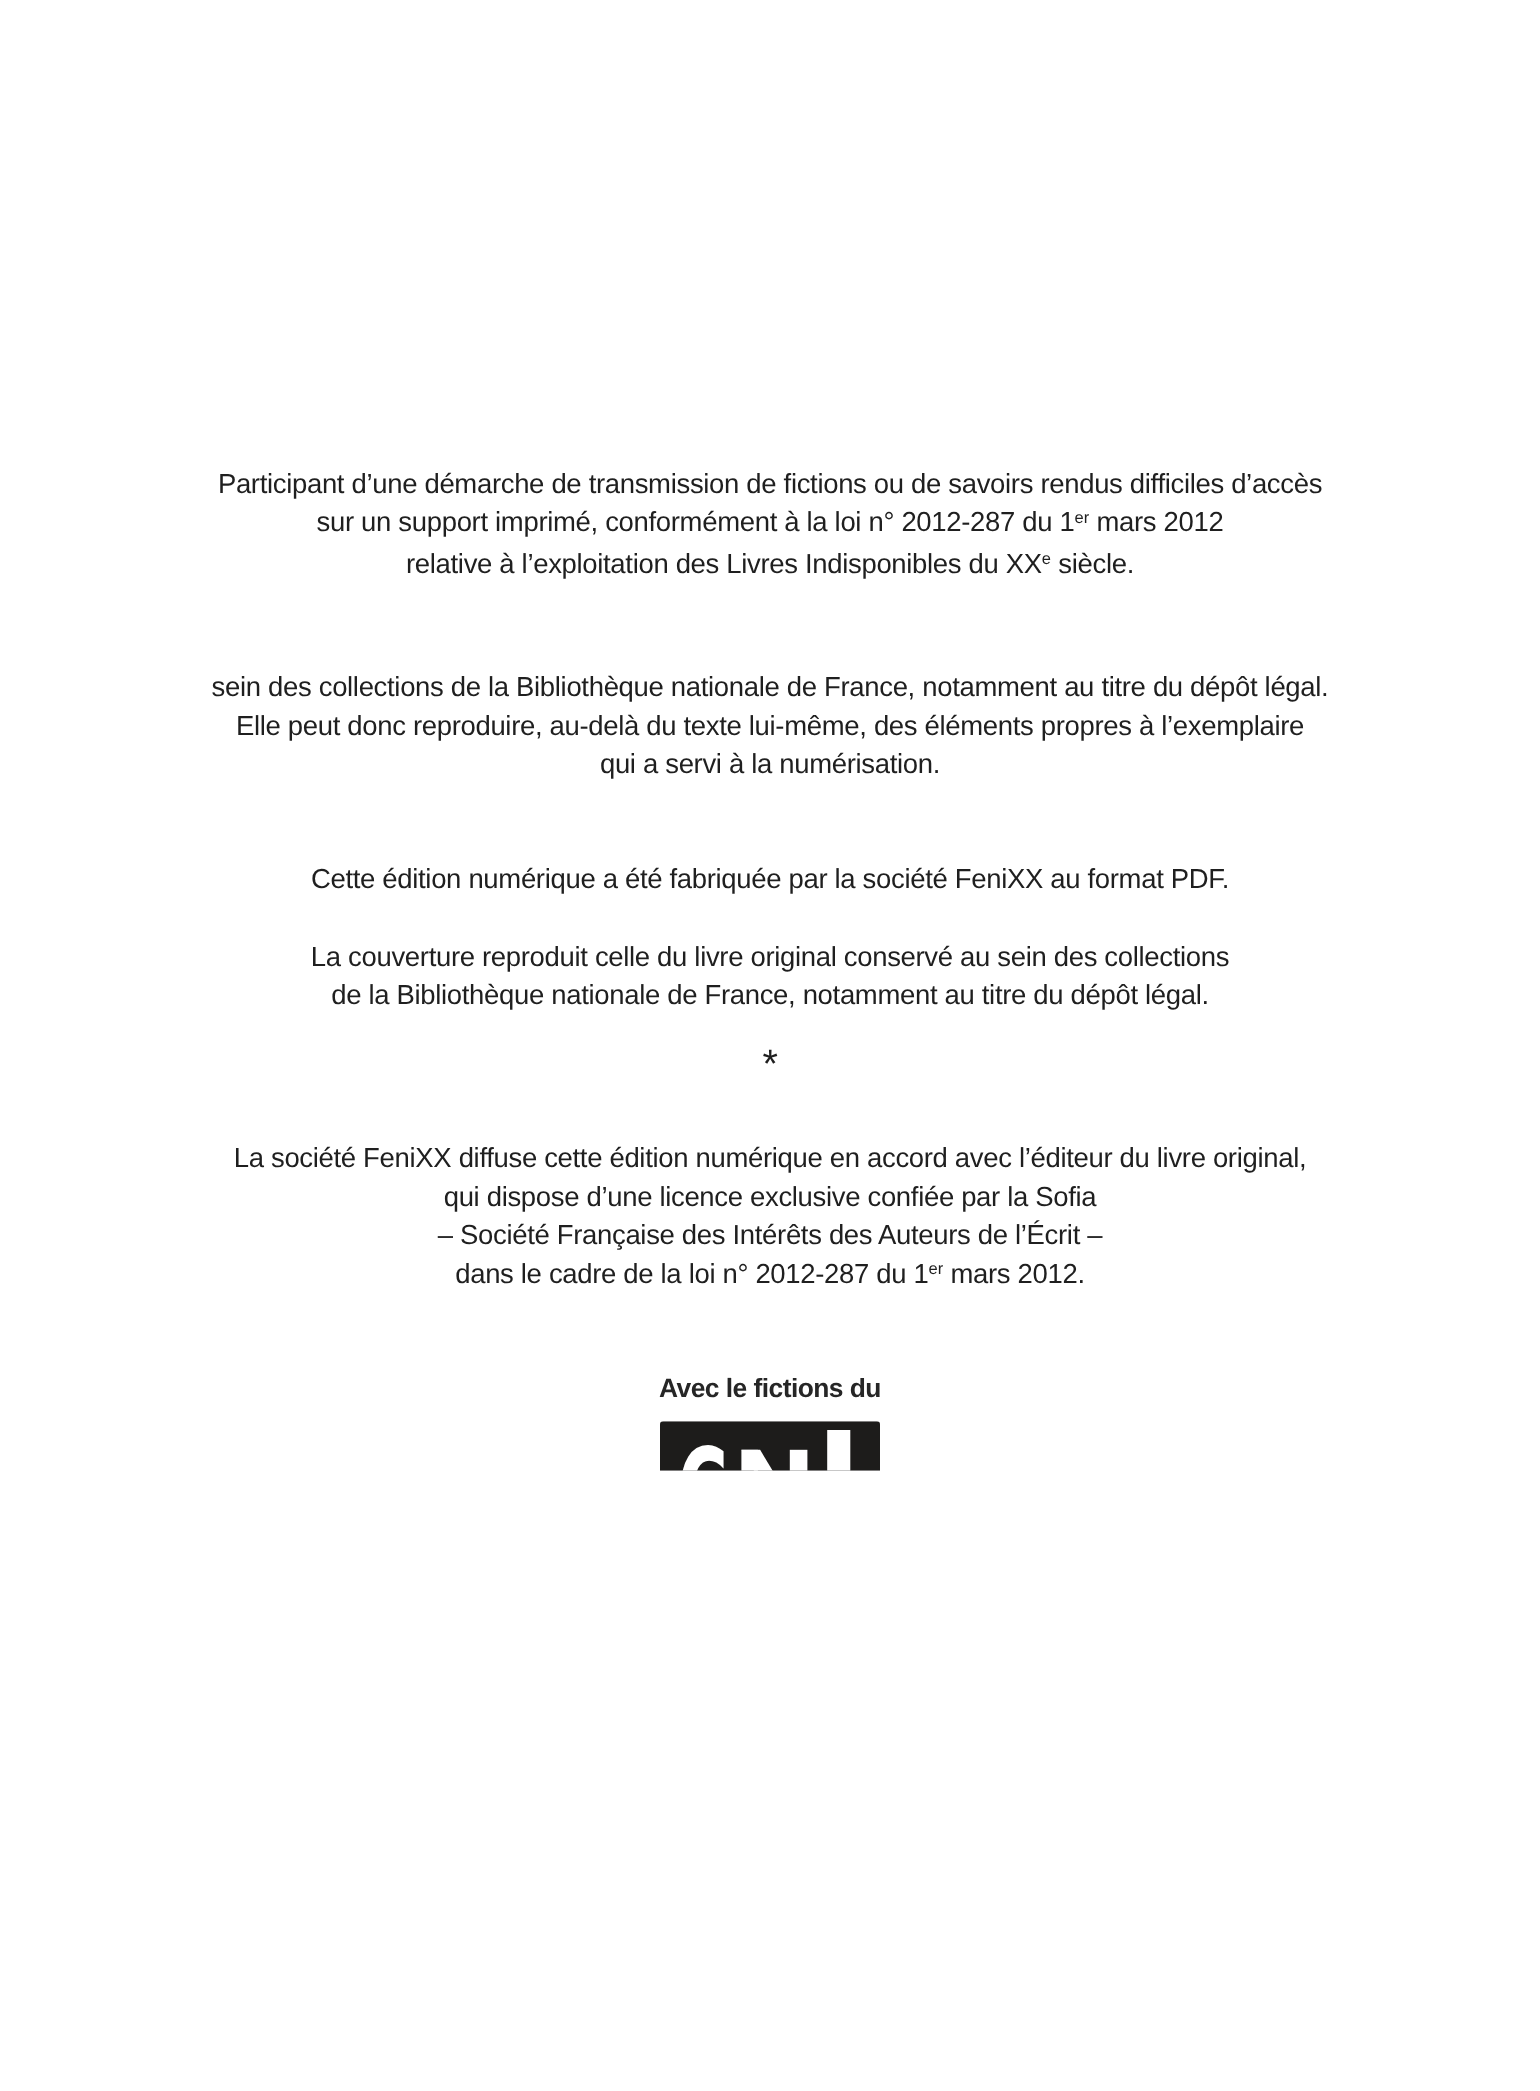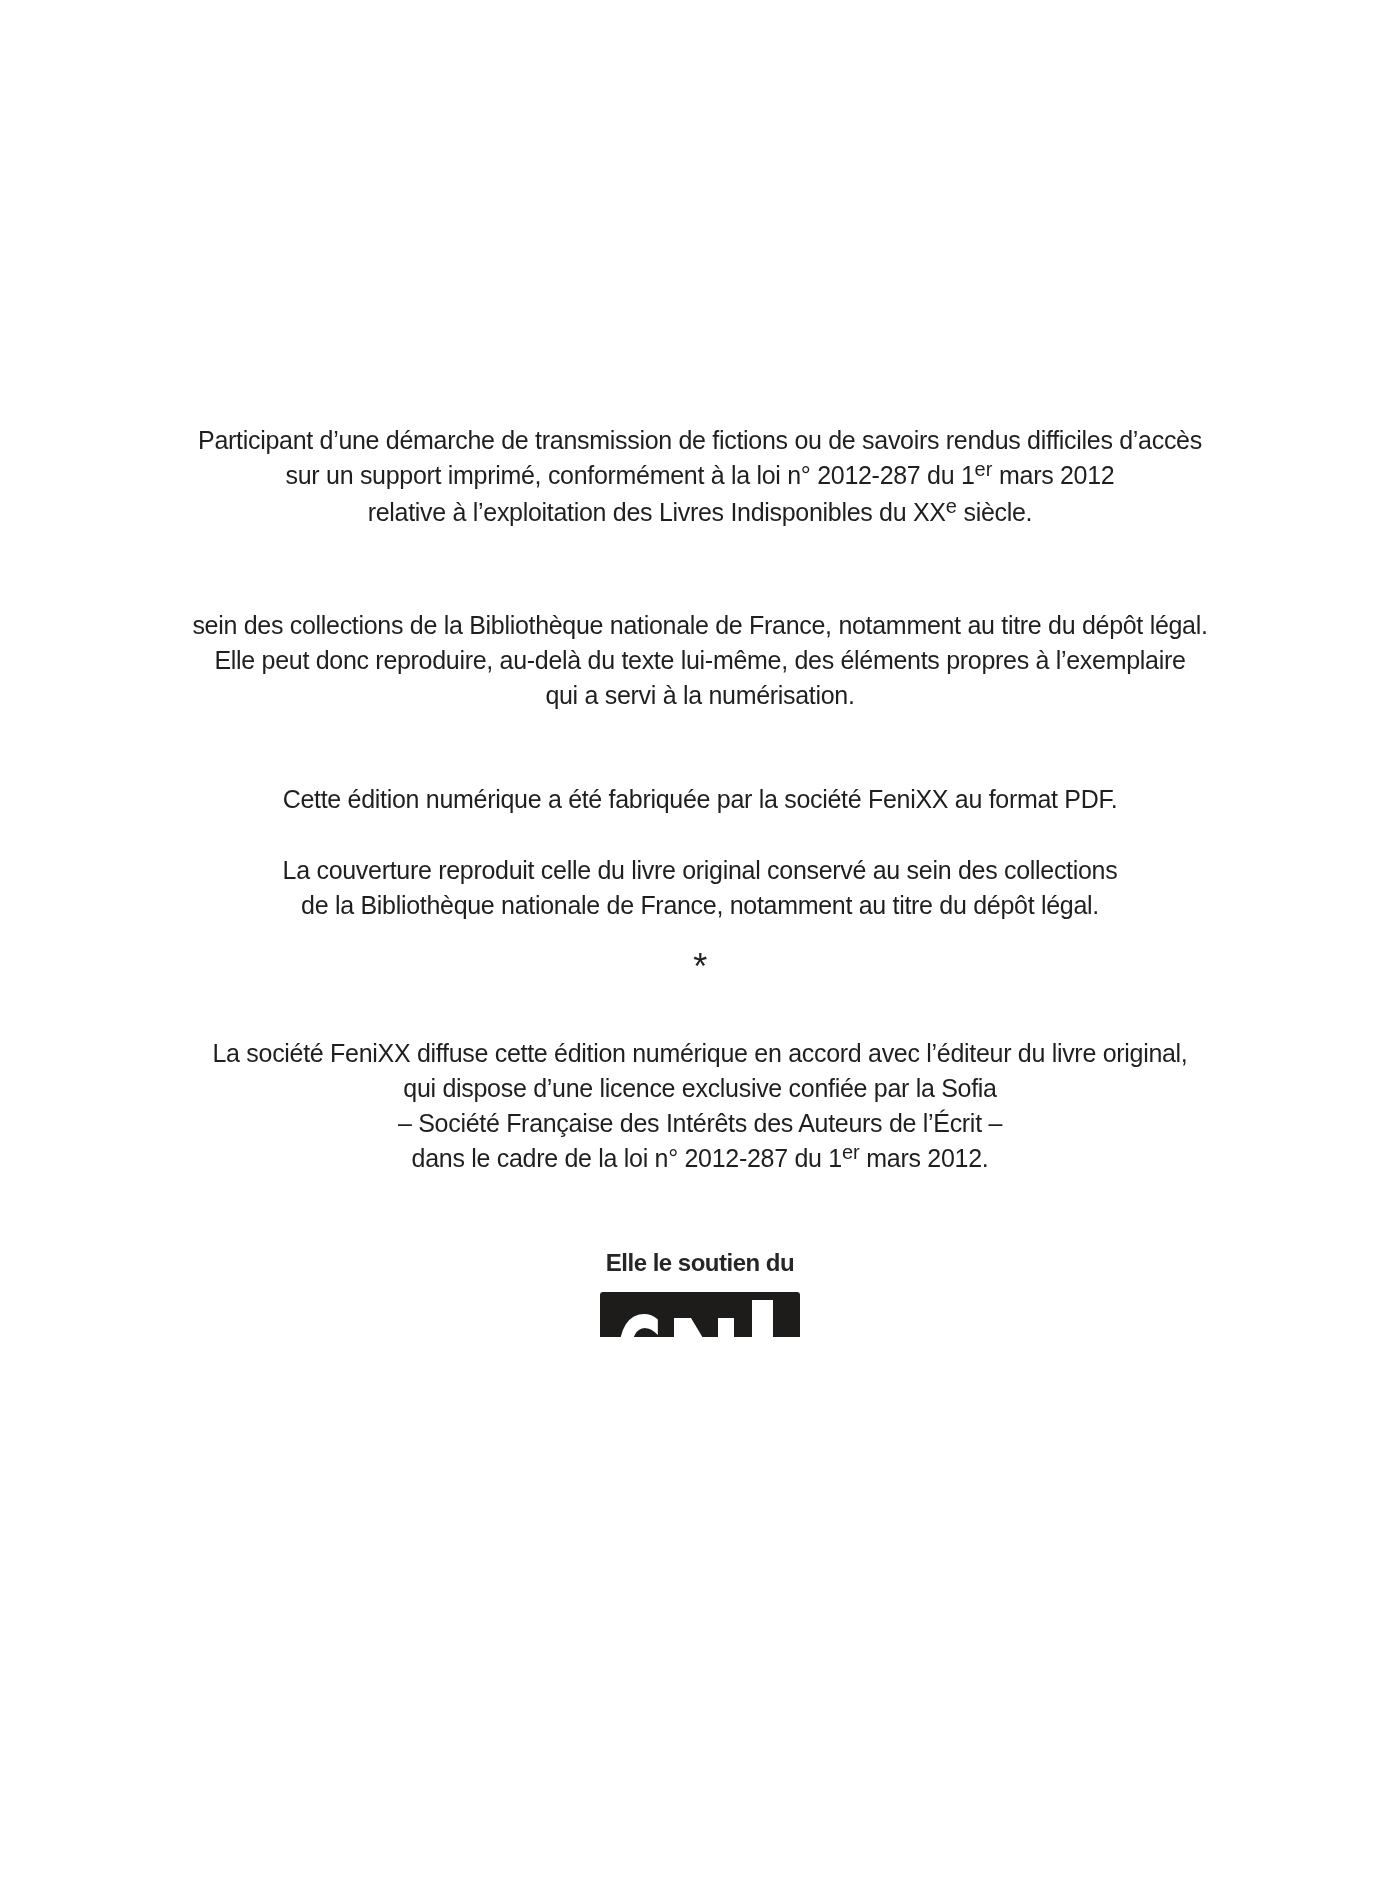--- a/index.html
+++ b/index.html
@@ -17,21 +17,21 @@
     position: absolute;
     left: 0;
     right: 0;
     text-align: center;
     font-size: 25px;
     line-height: 35px;
     letter-spacing: -0.3px;
   }
   .line { display: block; white-space: nowrap; }
   .sup {
-    font-size: 20px;
+    font-size: 15px;
     position: relative;
     top: -8px;
     letter-spacing: 0;
   }
   #para-transmission { top: 423px; }
   #para-source       { top: 608px; }
   #para-fabrication  { top: 782px; }
   #para-cover        { top: 853px; }
   #separator         { top: 948px; font-size: 36px; line-height: 38px; }
   #para-diffusion    { top: 1036px; }
@@ -89,21 +89,21 @@
   </section>
 
   <section class="block" id="para-diffusion">
     <span class="line">La société FeniXX diffuse cette édition numérique en accord avec l’éditeur du livre original,</span>
     <span class="line">qui dispose d’une licence exclusive confiée par la Sofia</span>
     <span class="line">– Société Française des Intérêts des Auteurs de l’Écrit –</span>
     <span class="line"><span>dans le cadre de la loi n° 2012-287 du 1</span><span class="sup">er</span><span> mars 2012.</span></span>
   </section>
 
   <section class="block" id="support-line">
-    <span class="line">Elle le soutien du</span>
+    <span class="line">Avec le fictions du</span>
   </section>
 
   <div id="cnl-logo">
     <svg viewBox="0 0 200 120" width="200" height="120" role="img">
       <rect x="0" y="0" width="200" height="120" rx="3" fill="#1d1c1b"></rect>
 
       <text x="0" y="0" font-size="104" transform="translate(16,99) scale(0.60,1)">C</text>
 
       <g>
         <title>N</title>

